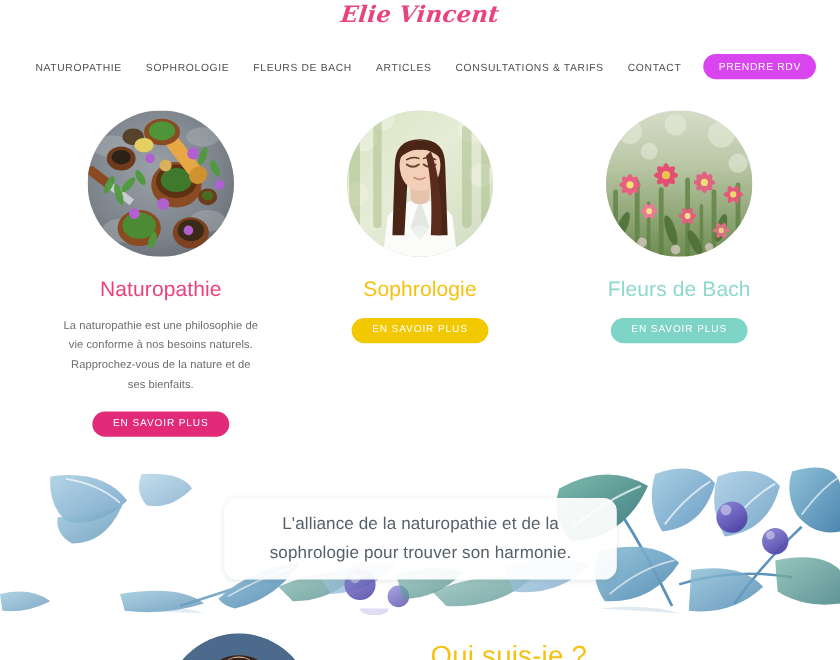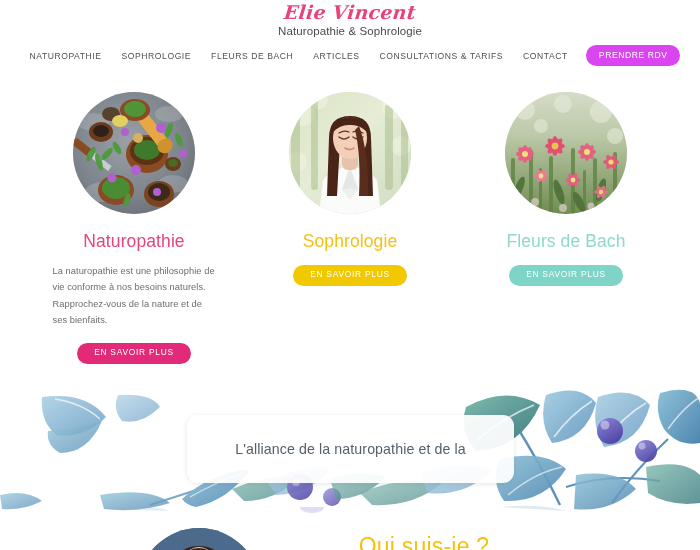--- a/index.html
+++ b/index.html
@@ -52,21 +52,21 @@
     width:122px;height:122px;border-radius:50%;overflow:hidden;position:relative;
     background:#dfe3df;flex:none;
   }
   .card-photo svg{display:block;width:122px;height:122px;}
   .card-title{
     margin-top:17px;font-size:17.5px;line-height:20px;font-weight:400;
     letter-spacing:.1px;text-align:center;
   }
   .card-body{
     margin-top:12px;font-size:9.3px;line-height:16.4px;color:#6d6d6d;
-    width:163px;letter-spacing:.05px;
+    text-align:center;width:163px;letter-spacing:.05px;
   }
   .card-btn{
     margin-top:14px;display:inline-block;color:#fff;font-size:8.4px;
     letter-spacing:.75px;text-transform:uppercase;border-radius:11px;
     padding:5px 17px 7px;cursor:pointer;line-height:9px;white-space:nowrap;
   }
 
   
   .band{
     position:absolute;top:377px;left:0;width:700px;height:136px;
@@ -101,21 +101,20 @@
 </style>
 </head>
 <body>
 
 <div class="page">
 
   <div class="header">
 
     <div class="brand">
       <span class="brand-name">Elie Vincent</span>
-      <span class="brand-tag">Naturopathie &amp; Sophrologie</span>
     </div>
 
     <div class="nav">
       <div class="nav-item">NATUROPATHIE</div>
       <div class="nav-item">SOPHROLOGIE</div>
       <div class="nav-item">FLEURS DE BACH</div>
       <div class="nav-item">ARTICLES</div>
       <div class="nav-item">CONSULTATIONS &amp; TARIFS</div>
       <div class="nav-item">CONTACT</div>
       <div class="nav-cta">PRENDRE RDV</div>
@@ -442,20 +441,21 @@
       <g opacity=".22">
         <path d="M100 132 Q150 126 170 134 Z" fill="#7fb0cf"></path>
         <path d="M300 130 a12 6 0 1 0 24 0 Z" fill="#6f66c0"></path>
         <path d="M500 130 Q540 126 566 134 Z" fill="#6d9ec6"></path>
       </g>
     </svg>
   </div>
 
   <div class="quote">
     <div class="quote-line">L'alliance de la naturopathie et de la</div>
+    <div class="quote-line">sophrologie pour trouver son harmonie.</div>
   </div>
 
   <div class="about">
     <div class="about-photo">
       <svg viewBox="0 0 122 122" xmlns="http://www.w3.org/2000/svg">
         <rect width="122" height="122" fill="#4c6b8c"></rect>
         <path d="M0 122 L8 96 Q30 78 61 76 Q92 78 114 96 L122 122 Z" fill="#3f5f80"></path>
         <rect x="50" y="52" width="22" height="26" rx="8" fill="#e8bfa6"></rect>
         <path d="M36 44 Q36 18 61 18 Q86 18 86 44 L88 78 L74 78 L72 44 L50 44 L48 78 L34 78 Z" fill="#3a2318"></path>
         <ellipse cx="61" cy="44" rx="20" ry="25" fill="#f4d2b8"></ellipse>

